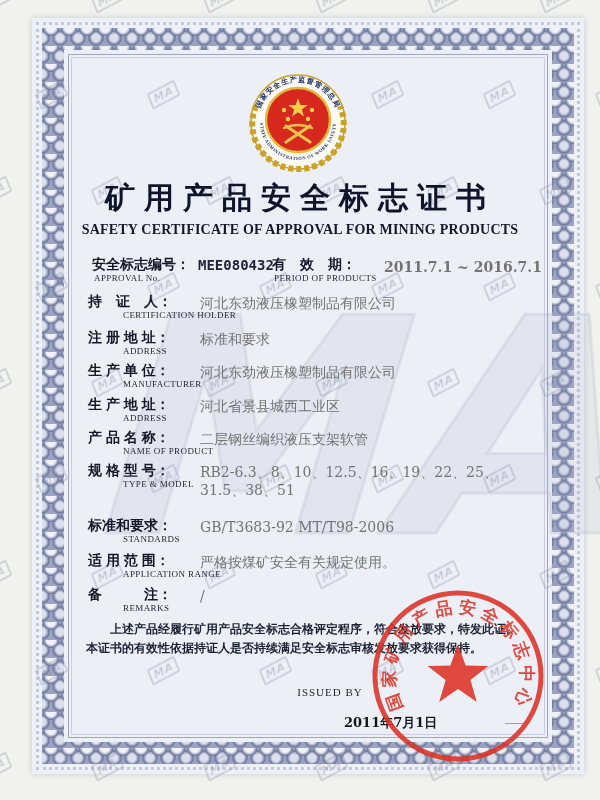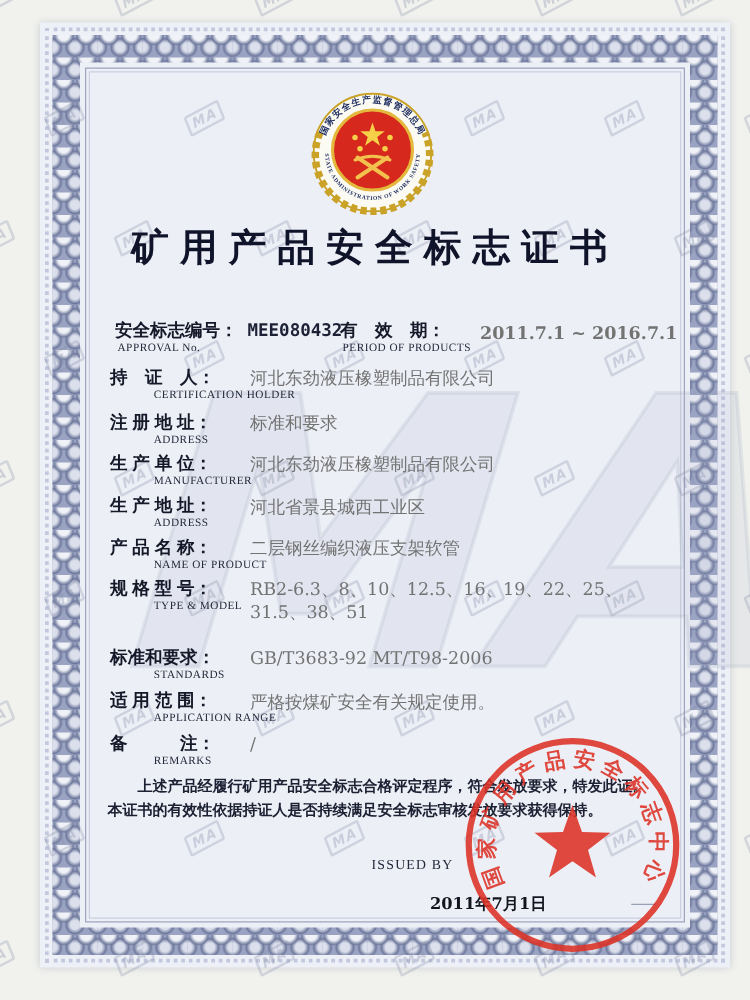--- a/index.html
+++ b/index.html
@@ -163,20 +163,21 @@
       </g>
       <text font-size="7.2" font-weight="bold" fill="#1c2a5e" letter-spacing="1" font-family="Liberation Sans, sans-serif">
         <textPath href="#arcTop" startOffset="50%" text-anchor="middle">国家安全生产监督管理总局</textPath>
       </text>
       <text font-size="4.6" font-weight="bold" fill="#1c2a5e" letter-spacing=".5" font-family="Liberation Serif, serif">
         <textPath href="#arcBot" startOffset="50%" text-anchor="middle">STATE ADMINISTRATION OF WORK SAFETY</textPath>
       </text>
     </svg>
 
     <div class="abs title">矿用产品安全标志证书</div>
+    <div class="abs subtitle">SAFETY CERTIFICATE OF APPROVAL FOR MINING PRODUCTS</div>
 
     <div class="ap-row">
       <span class="zh-label" style="position:absolute;left:0;top:0;">安全标志编号：</span>
       <span class="en-label" style="position:absolute;left:2px;top:17px;">APPROVAL No.</span>
       <span class="ap-value" style="position:absolute;left:106px;top:1px;">MEE080432</span>
       <span class="zh-label" style="position:absolute;left:180px;top:0;">有　效　期：</span>
       <span class="en-label" style="position:absolute;left:182px;top:17px;">PERIOD OF PRODUCTS</span>
       <span class="value" style="position:absolute;left:292px;top:3px;font-weight:bold;white-space:nowrap;">2011.7.1 ~ 2016.7.1</span>
     </div>
 

